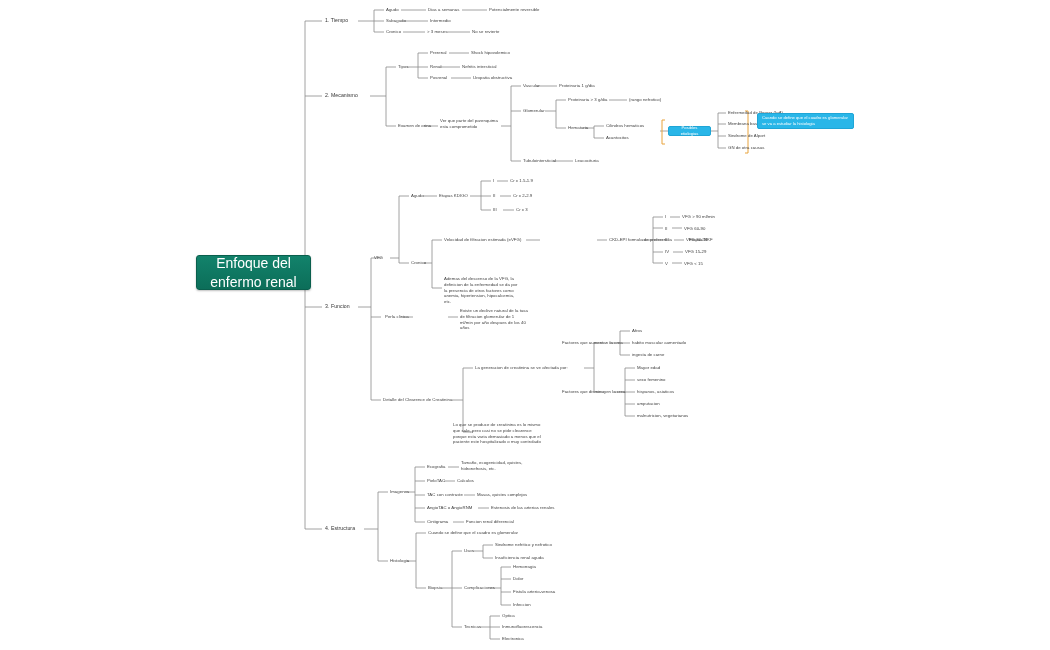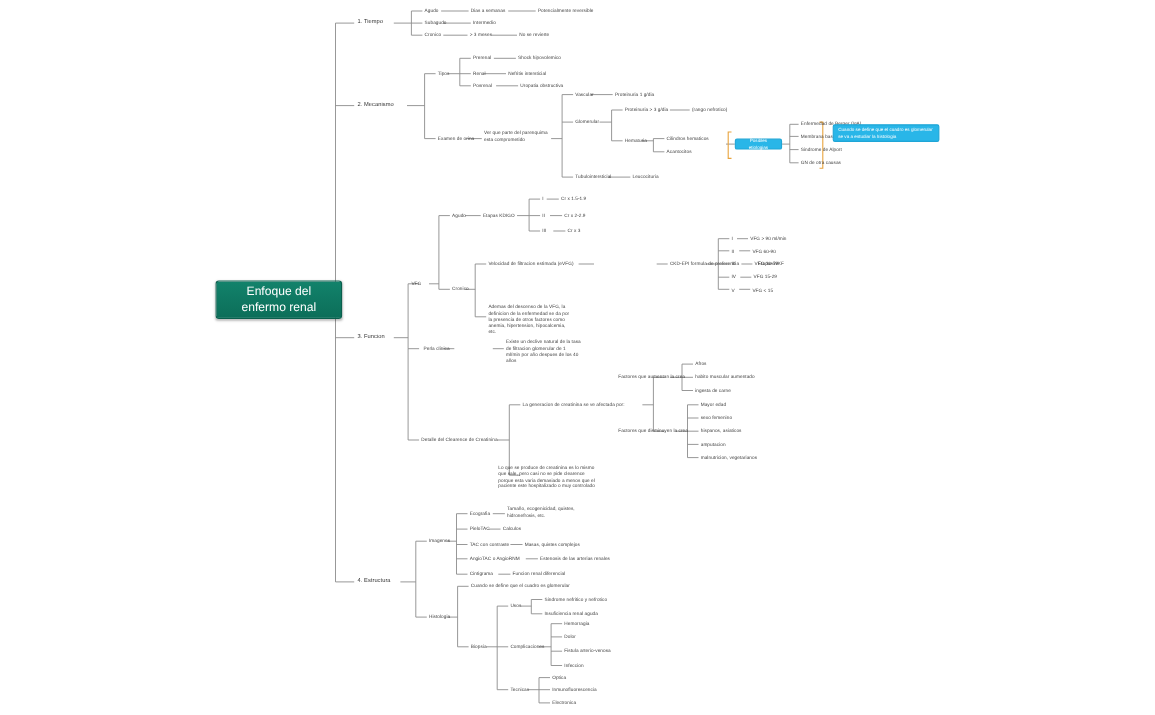--- a/index.html
+++ b/index.html
@@ -20,21 +20,21 @@
     letter-spacing:0.01em;
   }
   .node.wrap{white-space:normal;}
   .root{
     position:absolute;
     background:#0f7a64;
     background:linear-gradient(180deg,#12826b 0%,#0c6e59 100%);
     border:1px solid #0a5f4d;
     border-radius:3px;
     color:#ffffff;
-    font-size:11px;
+    font-size:14px;
     line-height:1.35;
     text-align:center;
     display:flex;align-items:center;justify-content:center;
     box-shadow:0 1px 2px rgba(0,0,0,.25);
     padding:4px 6px;
     box-sizing:border-box;
   }
   .cyan{
     position:absolute;
     background:#29b6e8;

